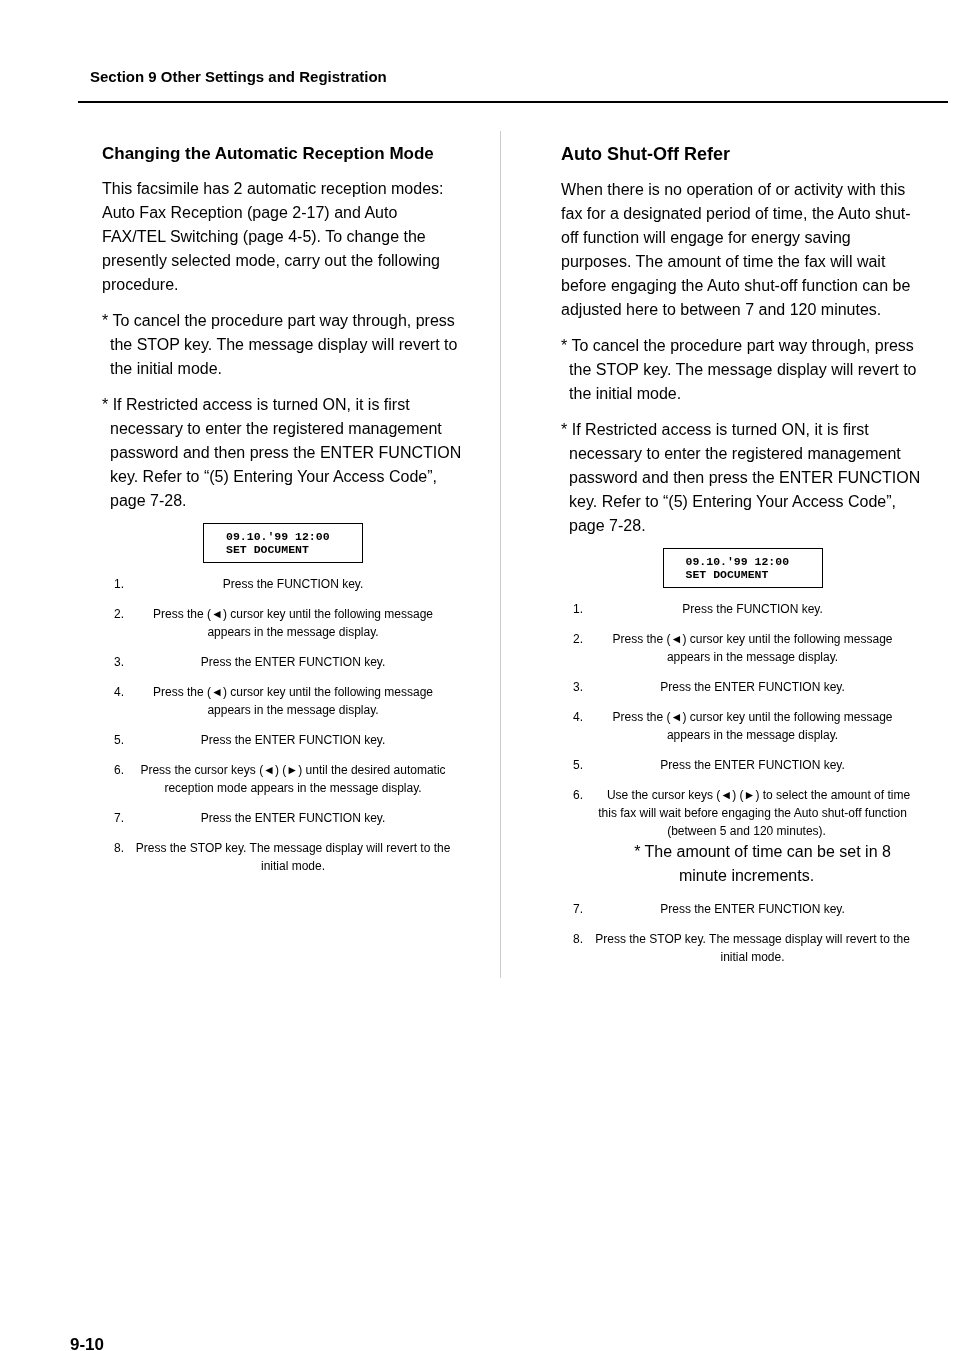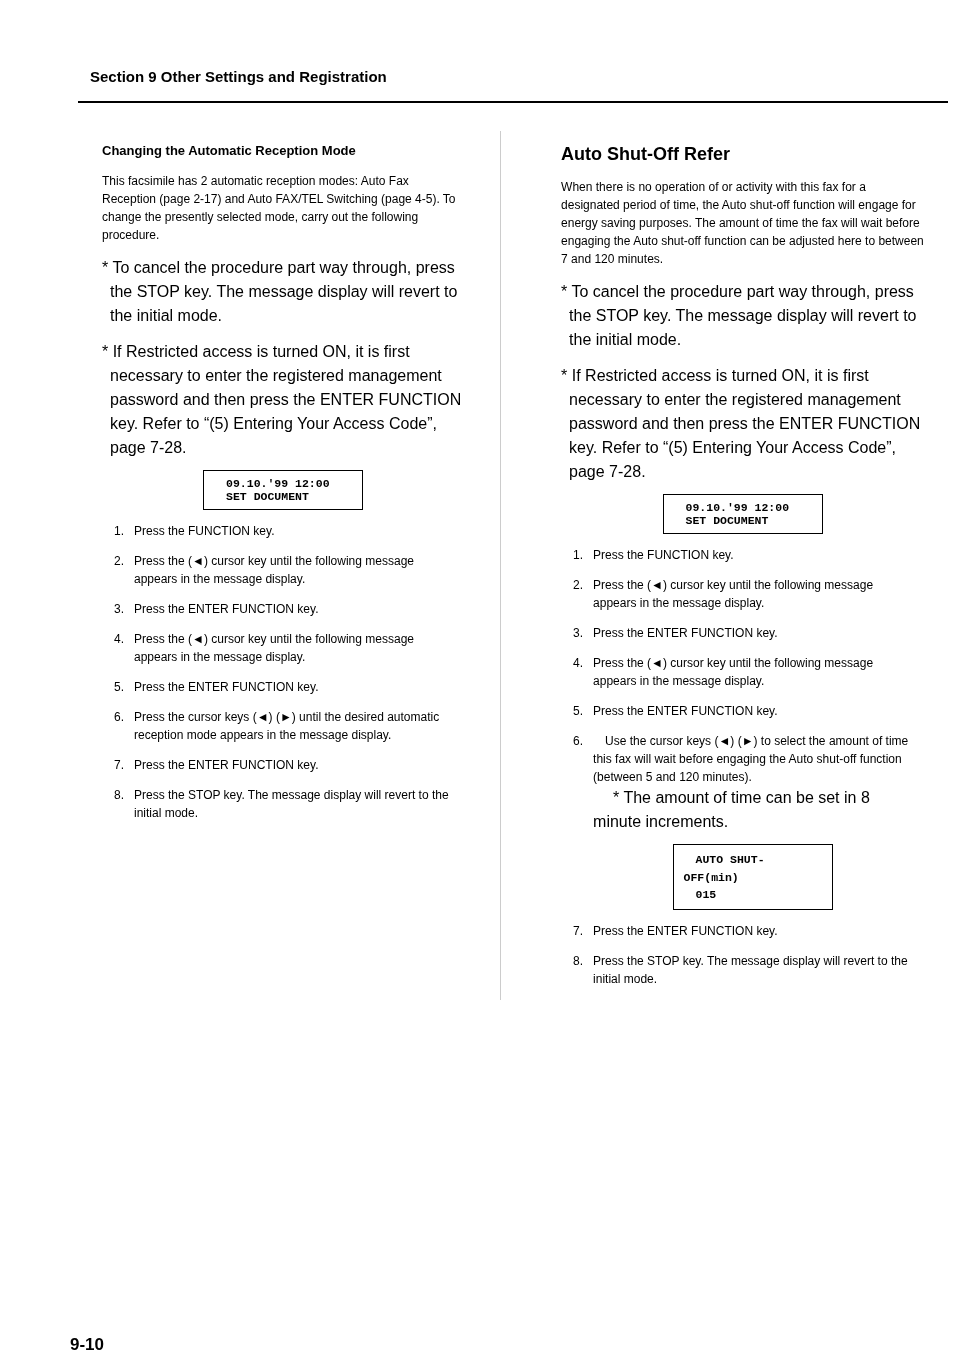--- a/index.html
+++ b/index.html
@@ -39,24 +39,24 @@
       width: 460px;
       padding-left: 24px;
     }
     h2 {
       font-size: 18px;
       font-weight: bold;
       margin-bottom: 10px;
       line-height: 1.3;
     }
     h2.left-title {
-      font-size: 13px;
+      font-size: 17px;
     }
     p {
-      font-size: 12px;
+      font-size: 16px;
       line-height: 1.5;
       margin-bottom: 8px;
     }
     .note {
       font-size: 16px;
       line-height: 1.5;
       margin-bottom: 6px;
       padding-left: 8px;
       text-indent: -8px;
     }
@@ -67,20 +67,21 @@
       font-family: 'Courier New', Courier, monospace;
       font-size: 11.5px;
       font-weight: bold;
       width: 160px;
       display: block;
     }
     ol {
       padding-left: 0;
       list-style: none;
       counter-reset: step-counter;
+      text-align: center;
     }
     ol li {
       counter-increment: step-counter;
       margin-bottom: 8px;
       font-size: 12px;
       line-height: 1.5;
       padding-left: 20px;
       position: relative;
     }
     ol li::before {
@@ -151,24 +152,20 @@
       <ol>
         <li>Press the FUNCTION key.</li>
         <li>Press the (◄) cursor key until the following message appears in the message display.</li>
         <li>Press the ENTER FUNCTION key.</li>
         <li>Press the (◄) cursor key until the following message appears in the message display.</li>
         <li>Press the ENTER FUNCTION key.</li>
         <li>
           <span>Use the cursor keys (◄) (►) to select the amount of time this fax will wait before engaging the Auto shut-off function (between 5 and 120 minutes).</span>
           <br>
           <span class="note">* The amount of time can be set in 8 minute increments.</span>
-          <div class="display-box">
-            <span>AUTO SHUT-OFF(min)</span><br>
-            <span>015</span>
-          </div>
         </li>
         <li>Press the ENTER FUNCTION key.</li>
         <li>Press the STOP key. The message display will revert to the initial mode.</li>
       </ol>
 
     </div>
 
   </div>
 
   <div class="page-num">9-10</div>

